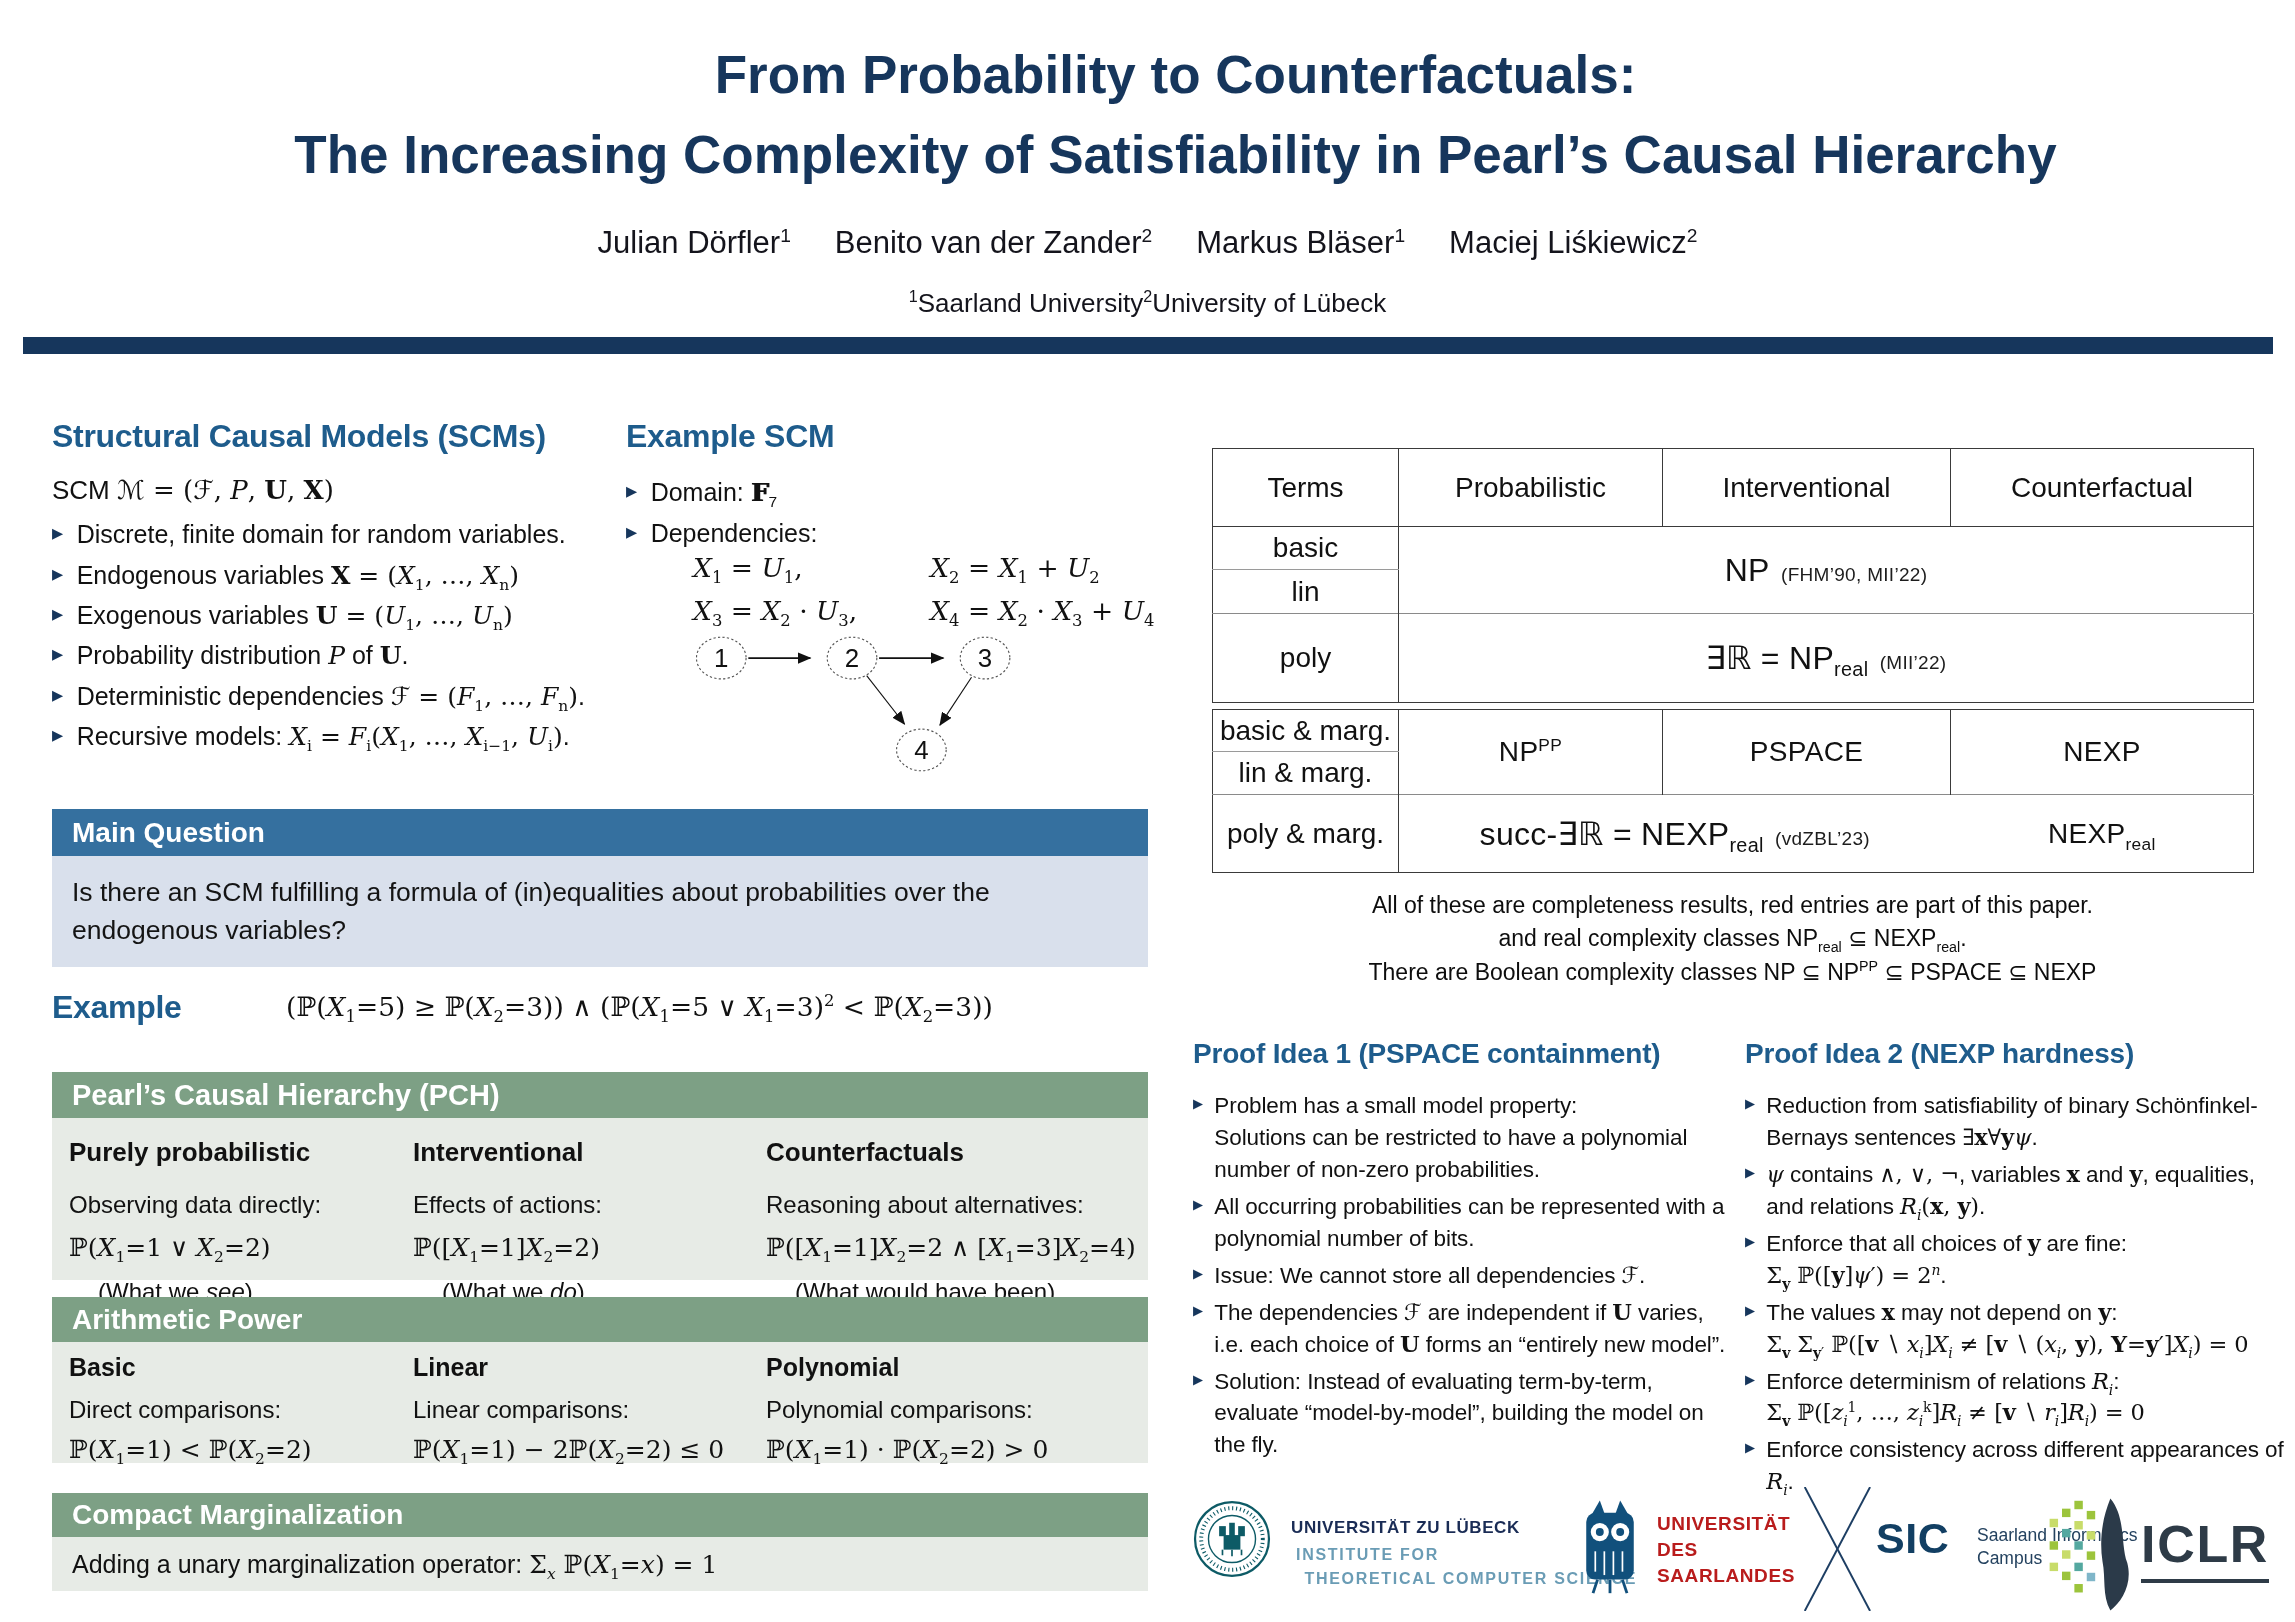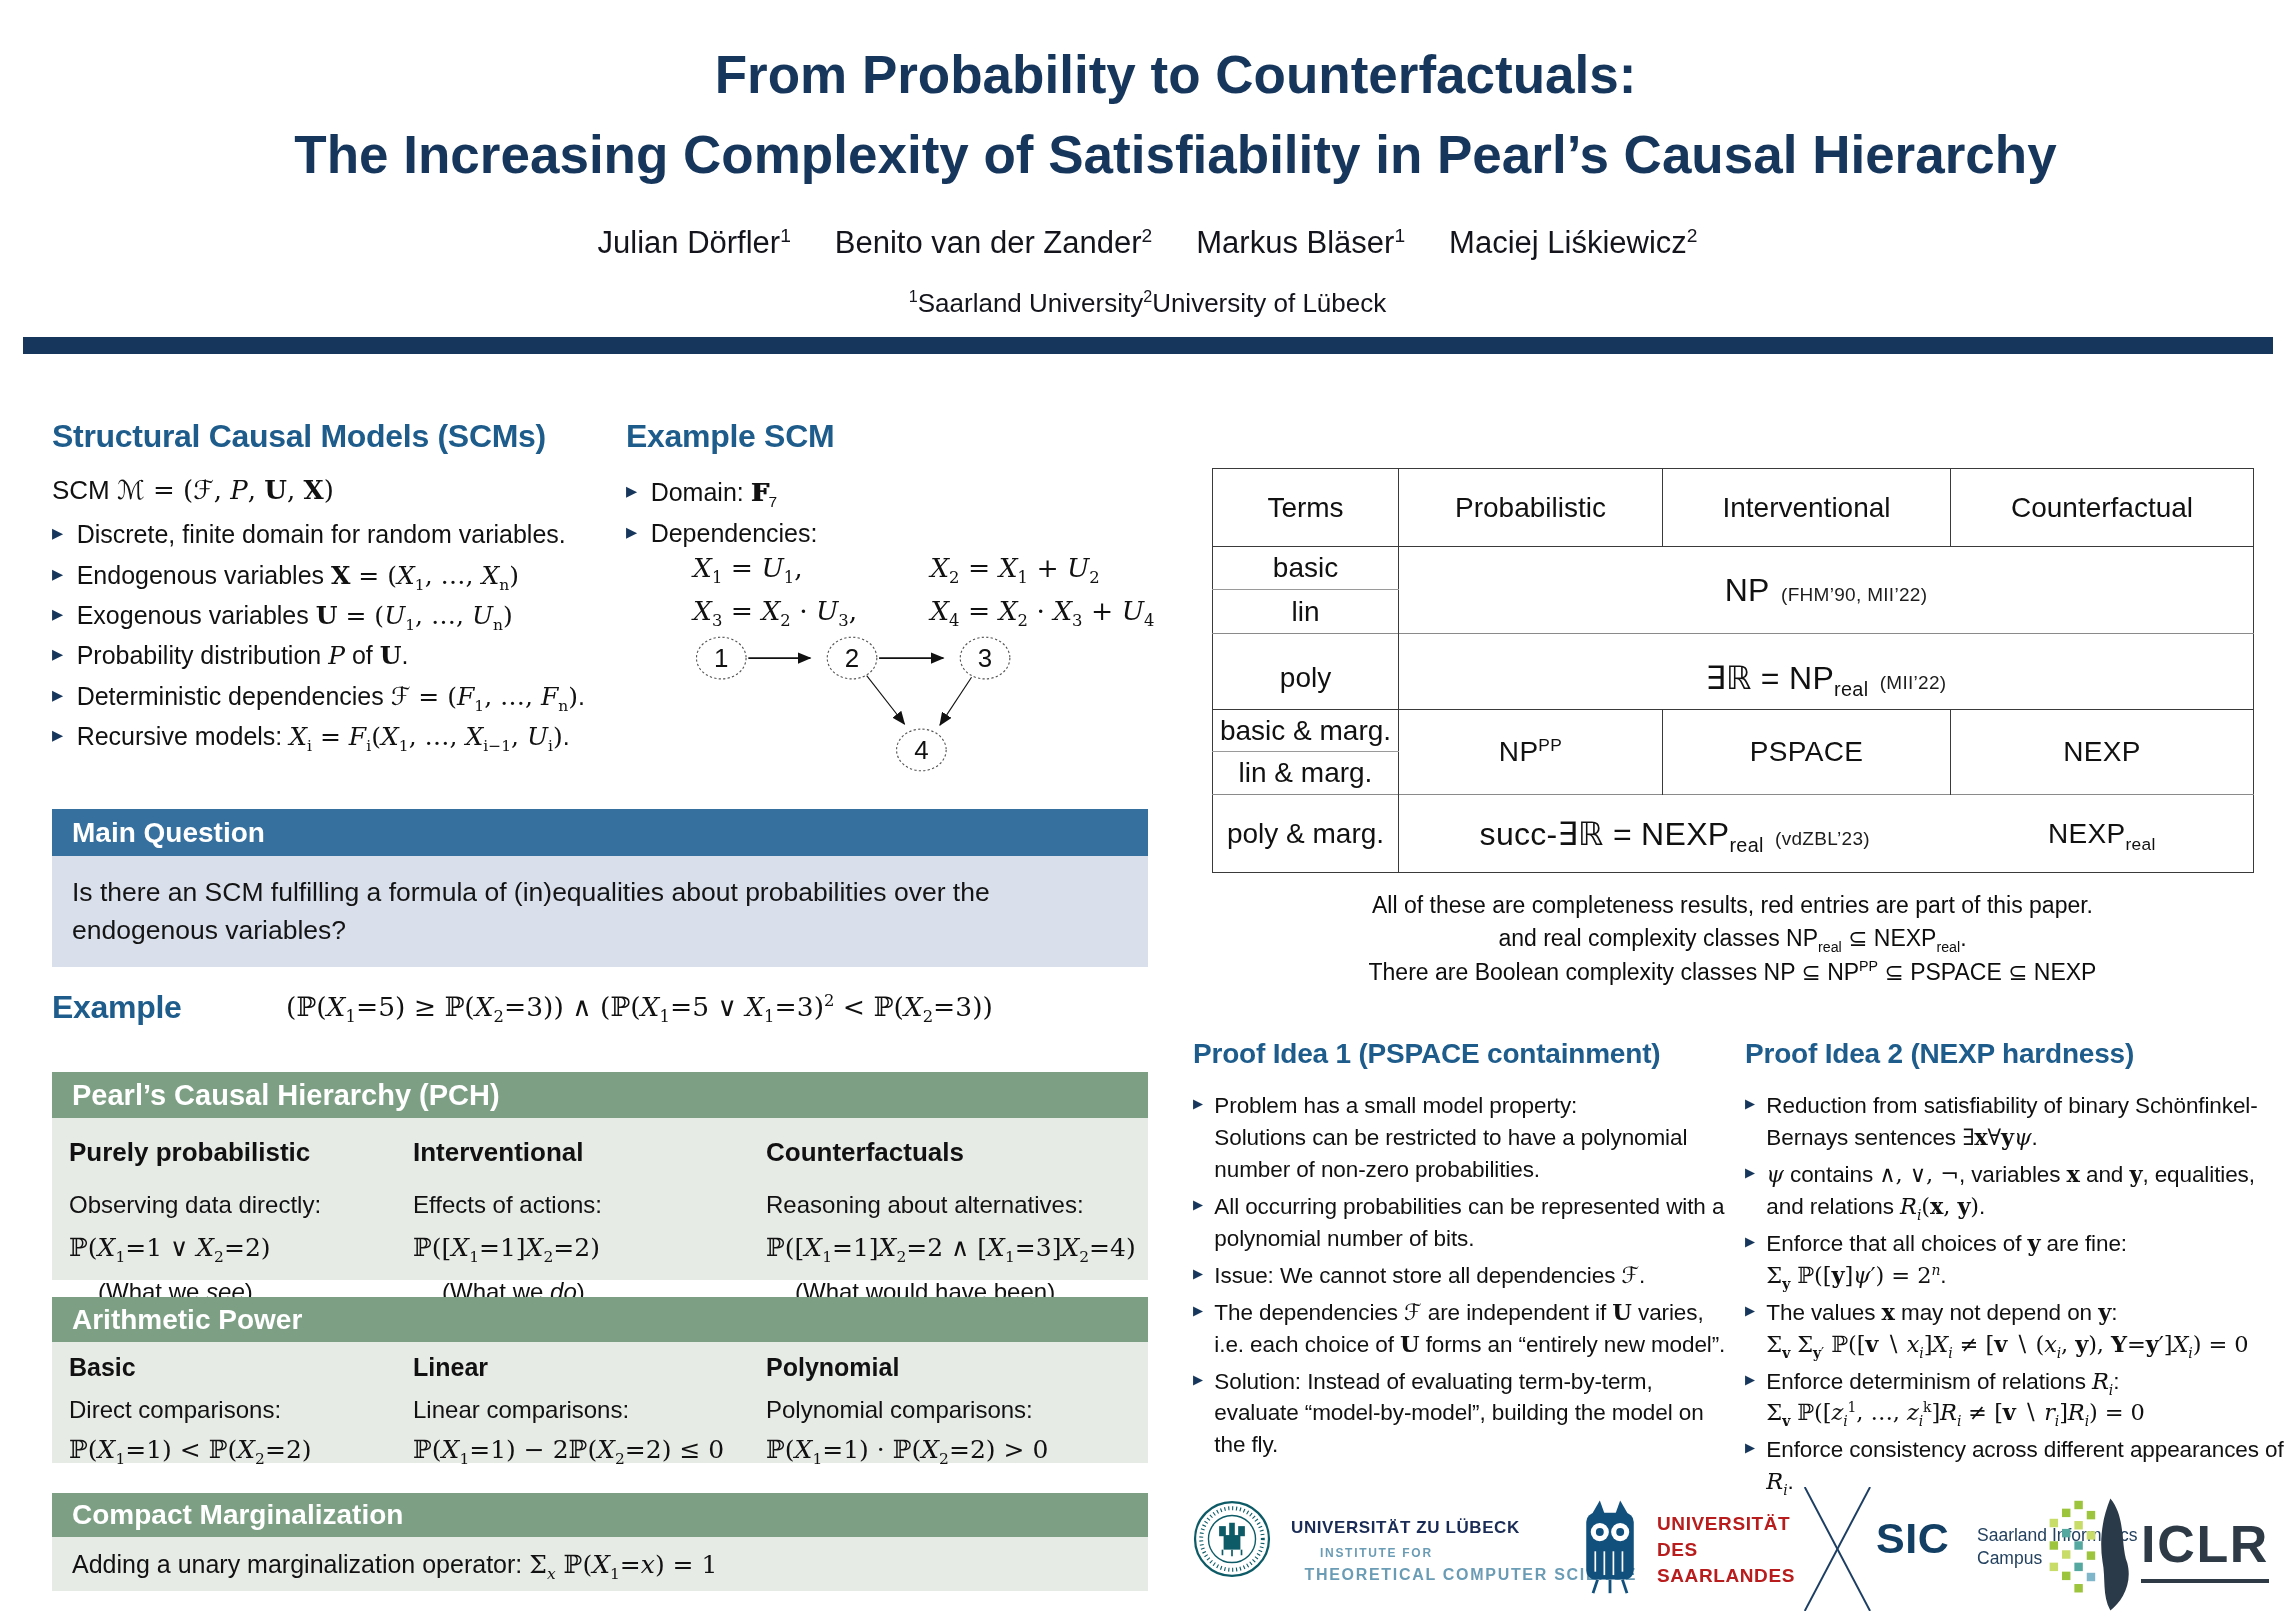--- a/index.html
+++ b/index.html
@@ -45,21 +45,21 @@
   .rt tr.tsep td{border-top:1.4px solid #8a8a8a;}
   .cls{font-size:32px;letter-spacing:0.3px;}
   .cite{font-size:19px;color:#1d1d1d;margin-left:11.3px;letter-spacing:0.3px;}
   .redv{color:#d63a5f;}
   .cap{position:absolute;left:1212px;top:889px;width:1041px;text-align:center;font-size:23px;line-height:1.45;color:#0d0d0d;}
   .ph{font-size:28px;font-weight:bold;color:#1e5c8c;letter-spacing:-0.2px;}
   .blist{margin-top:20px;}
   
   .lgtxt{position:absolute;white-space:nowrap;}
   .lue1{font-size:17px;font-weight:bold;color:#1a2c55;letter-spacing:0.6px;}
-  .lue2{font-size:12px;font-weight:bold;color:#6a9cb5;letter-spacing:1.7px;margin-top:8px;margin-left:29px;}
+  .lue2{font-size:16px;font-weight:bold;color:#6a9cb5;letter-spacing:1.7px;margin-top:8px;margin-left:5px;}
   .lue3{font-size:16px;font-weight:bold;color:#6a9cb5;letter-spacing:1.7px;margin-top:5.6px;margin-left:13.5px;}
   .saar{font-size:19px;font-weight:bold;color:#b91c1c;line-height:1.38;letter-spacing:0.6px;}
   .sicab{font-size:43px;font-weight:900;color:#123f63;letter-spacing:0.6px;}
   .sictx{font-size:17.5px;color:#24425f;line-height:1.3;}
   .iclr{font-size:52px;font-weight:bold;color:#2e3b47;letter-spacing:1.7px;border-bottom:4.5px solid #2e3b47;padding-bottom:4.5px;}
 </style>
 </head>
 <body>
 
 <div class="poster">
@@ -211,21 +211,21 @@
 
   <div class="panel green" style="left:52px;top:1493px">
     <div class="hd" style="height:44px">
         <span>Compact Marginalization</span>
       </div>
     <div class="bd" style="height:54px;display:flex;align-items:center;padding:0 20px;font-size:25px">
       <span>Adding a unary marginalization operator: <span class="m">Σ<sub><i>x</i></sub> ℙ(<i>X</i><sub>1</sub>=<i>x</i>) = 1</span></span>
     </div>
   </div>
 
-  <table class="rt" style="position:absolute;left:1212px;top:468px">
+  <table class="rt" style="position:absolute;left:1212px;top:448px">
     <colgroup>
         <col style="width:186px">
         <col style="width:264px">
         <col style="width:288px">
         <col style="width:303px">
       </colgroup>
     <tbody>
         <tr class="hdr" style="height:78px">
       <td>Terms</td>
       <td>Probabilistic</td>

